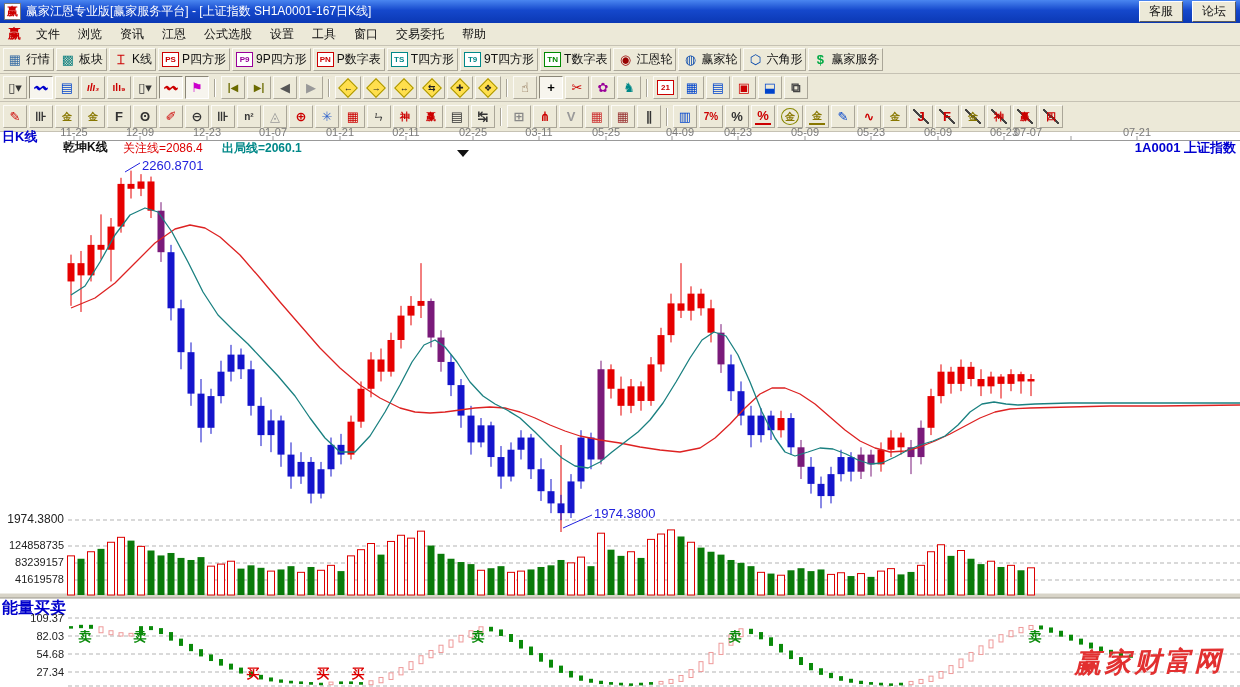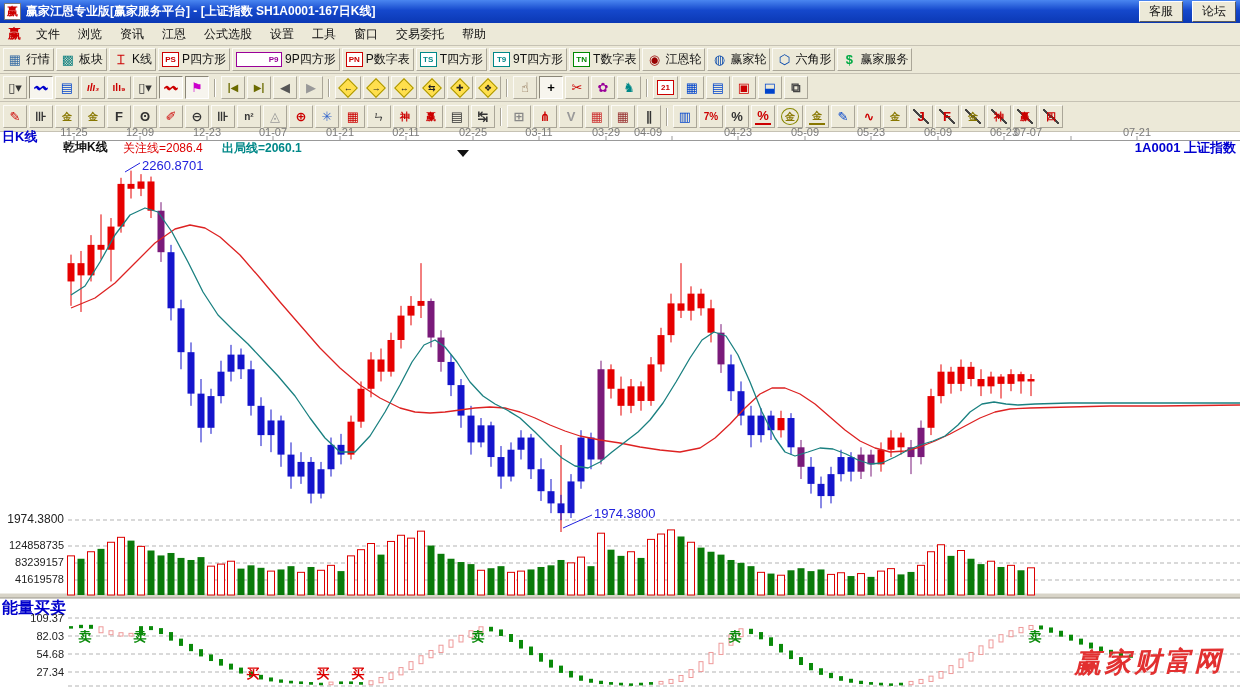--- a/index.html
+++ b/index.html
@@ -5,21 +5,21 @@
   html,body{margin:0;padding:0}
   body{width:1240px;height:687px;overflow:hidden;position:relative;background:#fff;
        font-family:"Liberation Sans","DejaVu Sans",sans-serif;}
   #stage{position:absolute;left:0;top:0;width:1240px;height:687px}
   #chart{position:absolute;left:0;top:0}
   #chrome{position:absolute;left:0;top:0;width:1240px}
   .titlebar{height:23px;background:linear-gradient(#4a86f0,#1548cc 45%,#0b38b4);
             display:flex;align-items:center;padding:0 4px;gap:5px}
   .tlogo{width:15px;height:15px;background:#fff;color:#c00;font-weight:bold;font-size:11px;
          display:flex;align-items:center;justify-content:center;border:1px solid #7a7a7a;flex:none}
-  .ttext{color:#fff;font-weight:bold;font-size:12px;flex:1;white-space:nowrap;overflow:hidden}
+  .ttext{color:#fff;font-weight:normal;font-size:12px;flex:1;white-space:nowrap;overflow:hidden}
   .tbtn-win{background:#ece9d8;border:1px solid;border-color:#fff #5a5a5a #5a5a5a #fff;
             font-size:12px;padding:1px 9px;margin-left:4px;color:#111}
   .menubar{height:22px;background:#ece9d8;display:flex;align-items:center;
            border-bottom:1px solid #c6c2b4;padding-left:2px}
   .mlogo{color:#c00;font-weight:bold;font-size:13px;padding:0 6px}
   .mitem{font-size:12px;padding:2px 9px;color:#111}
   .toolrow{background:#ece9d8;display:flex;align-items:center;padding:1px 2px;
            border-bottom:1px solid #c6c2b4;flex-wrap:nowrap}
   .tr1{height:25px}.tr2{height:25px}.tr3{height:27px}
   .tb{display:inline-flex;align-items:center;gap:3px;height:21px;padding:0 3px;margin:0 1px;
@@ -526,21 +526,21 @@
         </div>
         <div class="tb">
           <span class="ic" style="color: rgb(204, 0, 0);">⌶</span>
           <span>K线</span>
         </div>
         <div class="tb">
           <span class="icbox" style="color: rgb(204, 0, 0); border-color: rgb(204, 0, 0);">PS</span>
           <span>P四方形</span>
         </div>
         <div class="tb">
-          <span class="icbox" style="color: rgb(153, 0, 153); border-color: rgb(153, 0, 153); padding-left: 29px;">P9</span>
+          <span class="icbox" style="color: rgb(153, 0, 153); border-color: rgb(153, 0, 153);">P9</span>
           <span>9P四方形</span>
         </div>
         <div class="tb">
           <span class="icbox" style="color: rgb(204, 0, 0); border-color: rgb(204, 0, 0);">PN</span>
           <span>P数字表</span>
         </div>
         <div class="tb">
           <span class="icbox" style="color: rgb(0, 136, 136); border-color: rgb(0, 136, 136);">TS</span>
           <span>T四方形</span>
         </div>
@@ -804,22 +804,22 @@
     <div class="lbl" style="left:2px;top:128px;color:#0000cc;font-weight:bold;font-size:13px">日K线</div>
     <div id="dates">
         <span class="dt" style="left: 74px;">11-25</span>
         <span class="dt" style="left: 140px;">12-09</span>
         <span class="dt" style="left: 207px;">12-23</span>
         <span class="dt" style="left: 273px;">01-07</span>
         <span class="dt" style="left: 340px;">01-21</span>
         <span class="dt" style="left: 406px;">02-11</span>
         <span class="dt" style="left: 473px;">02-25</span>
         <span class="dt" style="left: 539px;">03-11</span>
-        <span class="dt" style="left: 606px;">03-29</span>
-        <span class="dt" style="left: 648px;">04-09</span>
+        <span class="dt" style="left: 606px;">05-25</span>
+        <span class="dt" style="left: 680px;">04-09</span>
         <span class="dt" style="left: 738px;">04-23</span>
         <span class="dt" style="left: 805px;">05-09</span>
         <span class="dt" style="left: 871px;">05-23</span>
         <span class="dt" style="left: 938px;">06-09</span>
         <span class="dt" style="left: 1004px;">06-23</span>
         <span class="dt" style="left: 1028px;">07-07</span>
         <span class="dt" style="left: 1137px;">07-21</span>
       </div>
     <div class="lbl" style="right:4px;top:139px;color:#0000d0;font-weight:bold;font-size:13px;left:auto">1A0001  上证指数</div>
     <div class="lbl" style="left:63px;top:139px;color:#111;font-weight:bold;font-size:12px">乾坤K线</div>

